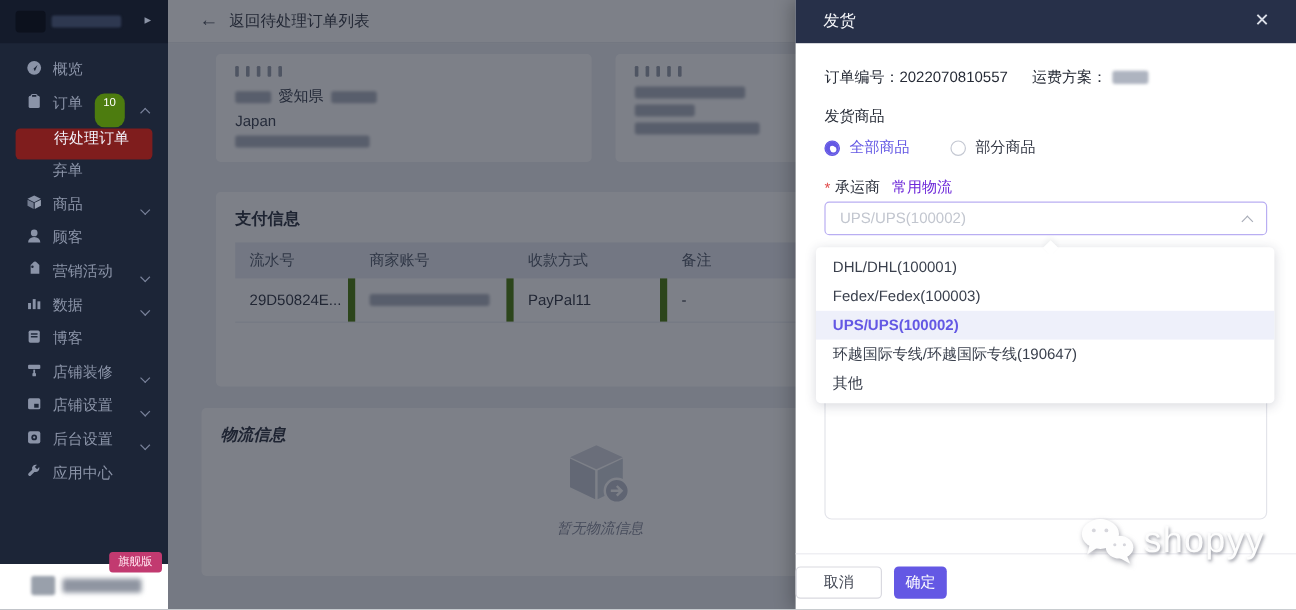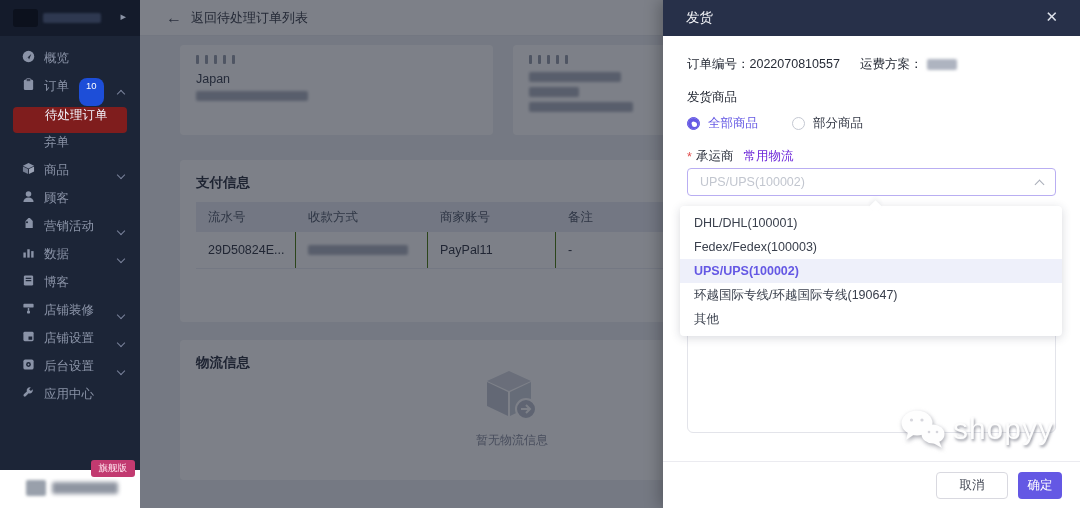--- a/index.html
+++ b/index.html
@@ -10,21 +10,21 @@
   .sidebar { position:absolute; left:0; top:0; width:140px; height:508px; background:#1c2537; z-index:20; }
   .side-head { position:relative; height:36px; background:#141b2b; }
   .logo-box { position:absolute; left:13px; top:9px; width:25px; height:18px; background:#0c111d; border-radius:3px; }
   .logo-blur { position:absolute; left:43px; top:13px; width:58px; height:10px; background:#2e3850; border-radius:2px; filter:blur(1px); }
   .collapse { position:absolute; right:14px; top:10px; color:#8b93a5; font-size:11px; cursor:pointer; }
   .menu { position:absolute; top:50px; left:0; width:140px; }
   .mi { position:relative; height:28px; display:flex; padding-left:22px; color:#8b94a8; font-size:12.5px; cursor:pointer; }
   .mi .ic { width:13px; height:13px; margin-right:9px; flex:0 0 13px; }
   .mi.sub { padding-left:44px; }
   .mi.active { background:#7f1d1d; color:#f2f2fa; margin:1px 13px; height:26px; border-radius:4px; padding-left:32px; }
-  .badge { background:#1d4ed8; color:#fff; font-size:9.5px; line-height:1; padding:3px 7px; border-radius:8px; margin-left:10px; }
+  .badge { background:#4d7c0f; color:#fff; font-size:9.5px; line-height:1; padding:3px 7px; border-radius:8px; margin-left:10px; }
   .chev { width:6px; height:6px; border-right:1.3px solid #79829a; border-bottom:1.3px solid #79829a; position:absolute; right:16px; }
   .chev.down { transform:rotate(45deg); top:10px; }
   .chev.up { transform:rotate(-135deg); top:13px; }
   .side-foot { position:absolute; left:0; bottom:0; width:140px; height:38px; background:#ffffff; }
   .edition { position:absolute; right:5px; top:-10px; background:#c23a70; color:#ffe3ee; font-size:9.5px; padding:2px 8px; border-radius:3px; }
   .avatar-blur { position:absolute; left:26px; top:10px; width:20px; height:16px; background:#99a0ab; border-radius:2px; filter:blur(1.5px); }
   .acct-blur { position:absolute; left:52px; top:12px; width:66px; height:12px; background:#8f95a1; border-radius:2px; filter:blur(2px); }
 
   
   .main { position:absolute; left:140px; top:0; right:0; bottom:0; background:#eef0f4; }
@@ -32,28 +32,28 @@
   .back-arrow { font-size:16px; margin-right:9px; color:#4a505c; cursor:pointer; }
   .back-label { font-size:13px; }
   .card { position:absolute; background:#fff; border-radius:4px; }
   .card-a1 { left:40px; top:45px; width:313px; height:90px; }
   .card-a2 { left:373px; top:45px; width:313px; height:90px; }
   .ticks { display:flex; gap:6px; margin:10px 0 8px 16px; }
   .ticks i { width:3px; height:9px; background:#9aa0ad; border-radius:1px; }
   .addr-line { display:flex; align-items:center; gap:6px; margin:5px 0 0 16px; font-size:12.5px; color:#3c4352; }
   .blur { background:#aeb4c0; border-radius:2px; filter:blur(1.5px); display:inline-block; }
   .card-pay { left:40px; top:160px; width:664px; height:162px; }
-  .card-log { left:40px; top:340px; width:664px; height:140px; }
+  .card-log { left:28px; top:340px; width:664px; height:140px;font-style:italic; }
   .card-title { font-size:13.5px; font-weight:600; color:#2e3442; padding:14px 0 0 16px; }
   .ptable { position:absolute; left:16px; right:16px; top:42px; font-size:12.5px; }
   .trow { display:grid; grid-template-columns:100px 132px 128px 1fr; }
   .thead { background:#e9ecf3; color:#515a6b; height:30px; }
   .thead > div { display:flex; align-items:center; padding-left:12px; }
   .tbody { height:37px; color:#333845; border-bottom:1px solid #eceef3; }
-  .tbody > div { display:flex; align-items:center; padding-left:12px; border-right:1px solid #4d7c0f; }
+  .tbody > div { display:flex; align-items:center; padding-left:12px; border-right:6px solid #4d7c0f; }
   .tbody > div:last-child { border-right:none; }
   .empty-state { position:absolute; left:0; right:0; top:28px; text-align:center; }
   .empty-state svg { display:block; margin:0 auto; }
   .empty-text { margin-top:8px; font-size:12px; color:#8b90a0; }
 
   
   .mask { position:absolute; left:140px; top:0; right:0; bottom:0; background:rgba(18,24,38,0.55); z-index:30; }
 
   
   .modal { position:absolute; left:663px; top:0; width:417px; height:508px; background:#fff; z-index:40; box-shadow:-4px 0 14px rgba(0,0,0,0.25); }
@@ -75,25 +75,25 @@
   .carrier-label { color:#2b303c; margin-right:10px; }
   .carrier-link { color:#6d28d9; cursor:pointer; }
   .select { position:absolute; left:24px; top:168px; width:369px; height:28px; border:1px solid #b9aef2; border-radius:4px; background:#fff; display:flex; align-items:center; padding:0 12px; z-index:4; cursor:pointer; }
   .select-text { font-size:12.5px; color:#c2c6cf; flex:1; }
   .chev-up-sel { width:7px; height:7px; border-right:1.4px solid #a9adb8; border-bottom:1.4px solid #a9adb8; transform:rotate(-135deg); margin-top:4px; }
   .ta-box { position:absolute; left:24px; top:250px; width:369px; height:183px; border:1px solid #e3e4ea; border-radius:6px; background:#fff; z-index:1; }
   .dropdown { position:absolute; left:17px; top:206px; width:382px; background:#fff; border-radius:4px; box-shadow:0 2px 10px rgba(40,45,70,0.18); padding:5px 0; z-index:3; }
   .dropdown::before { content:""; position:absolute; top:-4px; left:50%; width:9px; height:9px; background:#fff; transform:rotate(45deg); box-shadow:-2px -2px 4px rgba(40,45,70,0.06); }
   .opt { height:24px; display:flex; align-items:center; padding-left:14px; font-size:12.5px; color:#3a404d; cursor:pointer; }
   .opt.selected { background:#eef0fa; color:#6458e4; font-weight:bold; }
-  .m-foot { position:absolute; left:0; right:0; bottom:0; height:47px; border-top:1px solid #ebebf0; display:flex; align-items:center; justify-content:flex-end; gap:10px; padding-right:18px; }
+  .m-foot { position:absolute; left:0; right:0; bottom:0; height:47px; border-top:1px solid #ebebf0; display:flex; align-items:center; justify-content:flex-start; gap:10px; padding-right:18px; }
   .btn { height:27px; border-radius:4px; font-size:12.5px; display:flex; align-items:center; justify-content:center; cursor:pointer; }
   .btn-cancel { width:72px; background:#fff; border:1px solid #d9d9e0; color:#404552; }
   .btn-confirm { width:44px; background:#6458e4; color:#fff; }
-  .watermark { position:absolute; right:26px; top:408px; display:flex; align-items:center; z-index:6; pointer-events:none; }
+  .watermark { position:absolute; right:26px; top:430px; display:flex; align-items:center; z-index:6; pointer-events:none; }
   .wm-text { font-size:30px; color:#fdfdfd; letter-spacing:1px; text-shadow:1px 2px 3px rgba(110,112,125,0.75); font-weight:400; }
   .wm-icon { margin-right:6px; filter:drop-shadow(1px 2px 2px rgba(110,112,125,0.6)); }
 </style>
 </head>
 <body>
 
 <div class="screen">
 
   <div class="sidebar">
     <div class="side-head">
@@ -213,20 +213,25 @@
 
     <div class="card card-a1">
       <div class="ticks">
           <i></i>
           <i></i>
           <i></i>
           <i></i>
           <i></i>
         </div>
       <div class="addr-line">
+        <span class="blur" style="width:30px;height:10px;"></span>
+        <span>愛知県</span>
+        <span class="blur" style="width:38px;height:10px;"></span>
+      </div>
+      <div class="addr-line">
           <span>Japan</span>
         </div>
       <div class="addr-line">
           <span class="blur" style="width:112px;height:10px;"></span>
         </div>
     </div>
 
     <div class="card card-a2">
       <div class="ticks">
           <i></i>
@@ -244,22 +249,22 @@
       <div class="addr-line">
           <span class="blur" style="width:104px;height:10px;"></span>
         </div>
     </div>
 
     <div class="card card-pay">
       <div class="card-title">支付信息</div>
       <div class="ptable">
         <div class="trow thead">
           <div>流水号</div>
+          <div>商家账号</div>
           <div>收款方式</div>
-          <div>商家账号</div>
           <div>备注</div>
         </div>
         <div class="trow tbody">
           <div>29D50824E...</div>
           <div>
               <span class="blur" style="width:100px;height:10px;"></span>
             </div>
           <div>PayPal11</div>
           <div>-</div>
         </div>

